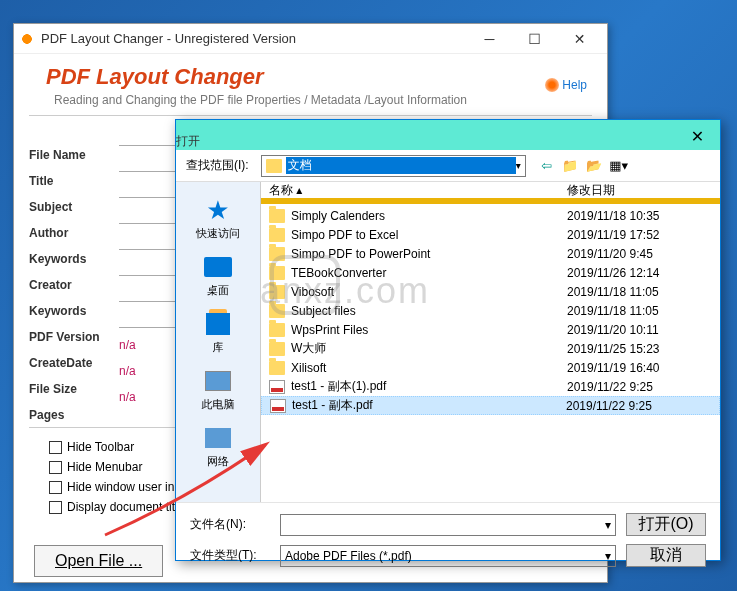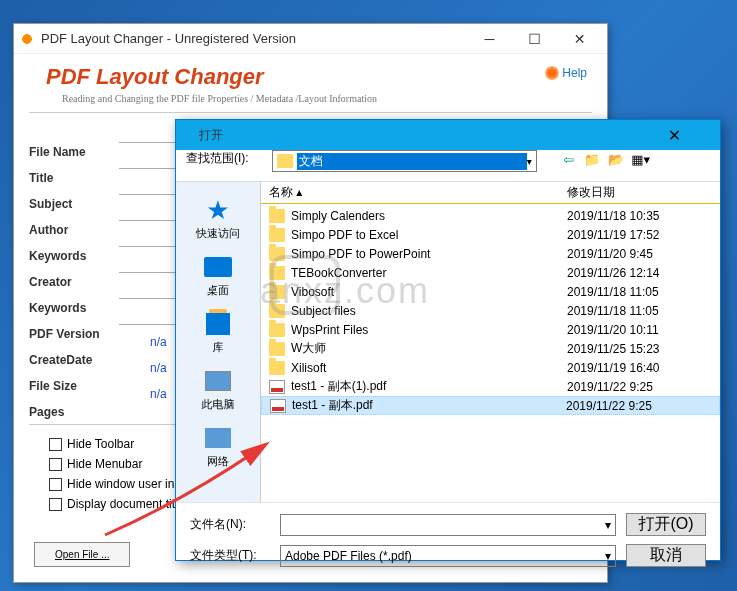--- a/index.html
+++ b/index.html
@@ -7,66 +7,66 @@
 
 
 .main-window { position: absolute; left: 13px; top: 23px; width: 595px; height: 560px; background: #fff; border: 1px solid #999; box-shadow: 2px 2px 8px rgba(0,0,0,0.3); }
 .titlebar { height: 30px; background: #fff; display: flex; align-items: center; padding: 0 5px; border-bottom: 1px solid #eee; }
 .titlebar-icon { width: 16px; height: 16px; background: radial-gradient(circle, #ff8c00 40%, #fff 45%); border-radius: 50%; margin-right: 6px; }
 .titlebar-text { flex: 1; font-size: 13px; color: #333; }
 .titlebar-btns { display: flex; gap: 0; }
 .titlebar-btn { width: 45px; height: 28px; display: flex; align-items: center; justify-content: center; font-size: 14px; color: #333; cursor: pointer; }
 .header-area { padding: 10px 20px 8px 20px; }
 .app-title { color: #d84315; font-size: 22px; font-weight: bold; font-style: italic; margin-left: 12px; }
-.app-subtitle { color: #777; font-size: 10px; margin-top: 3px; margin-left: 28px; font-family: Liberation Serif, serif; }
-.help-link { position: absolute; right: 20px; top: 42px; font-size: 12px; color: #1976d2; display: flex; align-items: flex-end; gap: 3px; }
+.app-subtitle { color: #777; font-size: 12px; margin-top: 3px; margin-left: 20px; }
+.help-link { position: absolute; right: 20px; top: 54px; font-size: 12px; color: #1976d2; display: flex; align-items: flex-end; gap: 3px; }
 .help-icon { width: 14px; height: 14px; border-radius: 50%; background: radial-gradient(circle, #ff6b00 30%, #ffb380 70%); }
 .divider { border-top: 1px solid #ccc; margin: 0 15px; }
 
 .form-area { padding: 10px 15px; }
 .form-row { display: flex; align-items: center; margin-bottom: 4px; height: 22px; }
 .form-label { width: 90px; font-size: 12px; color: #333; font-weight: bold; margin-top: 36px; }
-.form-value { font-size: 12px; color: #1d4ed8; margin-left: 31px; }
+.form-value { font-size: 12px; color: #be185d; }
 .form-input-line { flex: 1; border-bottom: 1px solid #aaa; height: 18px; }
 
 .checkbox-area { padding: 5px 20px; border-top: 1px solid #ccc; margin: 5px 15px 0 15px; padding-top: 12px; }
 .check-row { display: flex; align-items: center; margin-bottom: 6px; font-size: 12px; }
 .check-box { width: 13px; height: 13px; border: 1px solid #333; margin-right: 5px; background: #fff; }
 
 .button-area { padding: 10px 20px; margin-top: 10px; }
-.open-btn { padding: 6px 20px; border: 1px solid #888; background: #f5f5f5; font-size: 10px; text-decoration: underline; cursor: pointer; }
+.open-btn { padding: 6px 20px; border: 1px solid #888; background: #f5f5f5; font-size: 16px; text-decoration: underline; cursor: pointer; }
 
 
 .file-dialog { position: absolute; left: 175px; top: 119px; width: 546px; height: 442px; background: #fff; border: 1px solid #0078d7; box-shadow: 3px 3px 12px rgba(0,0,0,0.4); }
-.fd-titlebar { height: 30px; background: #0ea5e9; display: flex; align-items: center; padding: 0 23px; }
+.fd-titlebar { height: 30px; background: #5eead4; display: flex; align-items: flex-end; padding: 0 0; }
 .fd-title { flex: 1; font-size: 12px; color: #333; }
 .fd-close { width: 45px; height: 28px; display: flex; align-items: center; justify-content: center; font-size: 16px; }
 
-.fd-toolbar { height: 32px; display: flex; align-items: flex-start; padding: 0 10px; gap: 23px; border-bottom: 1px solid #ddd; }
+.fd-toolbar { height: 32px; display: flex; align-items: center; padding: 0 10px; gap: 12px; border-bottom: 1px solid #ddd; }
 .fd-tb-label { font-size: 12px; }
 .fd-location { flex: 1; height: 22px; border: 1px solid #7a7a7a; background: #fff; display: flex; align-items: center; padding: 0 4px; max-width: 265px; }
 .fd-loc-icon { width: 16px; height: 14px; background: #ffd966; border-radius: 1px; margin-right: 4px; }
 .fd-loc-text { flex: 1; font-size: 12px; background: #0078d7; color: #fff; padding: 0 2px; }
 .fd-loc-arrow { font-size: 10px; }
 .fd-tb-icons { display: flex; gap: 6px; align-items: center; }
 .fd-tb-icon { width: 18px; height: 18px; display: flex; align-items: center; justify-content: center; font-size: 13px; cursor: pointer; }
 
 .fd-body { display: flex; height: 320px; }
 .fd-sidebar { width: 85px; background: #eaf2fb; border-right: 1px solid #ccc; padding: 8px 0; }
 .fd-side-item { display: flex; flex-direction: column; align-items: center; padding: 6px 0; font-size: 11px; cursor: pointer; }
 .fd-side-icon { width: 32px; height: 28px; margin-bottom: 2px; display: flex; align-items: center; justify-content: center; }
 .star-icon { color: #0078d7; font-size: 26px; }
 .desktop-icon { width: 28px; height: 20px; background: #0078d7; border-radius: 2px; }
 .lib-icon { width: 24px; height: 22px; background: #0078d7; position: relative; }
 .lib-icon::before { content: ''; position: absolute; top: -4px; left: 3px; width: 18px; height: 4px; background: #ffb84d; border-radius: 2px 2px 0 0; }
 .pc-icon { width: 26px; height: 20px; background: #5a9bd5; border: 1px solid #888; }
 .net-icon { width: 26px; height: 20px; background: #5a9bd5; display: flex; align-items: center; justify-content: center; color: #fff; font-size: 10px; }
 
 .fd-list { flex: 1; overflow: hidden; }
-.fd-list-header { display: flex; height: 22px; border-bottom: 1px solid #eab308; align-items: center; font-size: 12px; padding: 0 8px; justify-content: center; }
+.fd-list-header { display: flex; height: 22px; border-bottom: 6px solid #eab308; align-items: center; font-size: 12px; padding: 0 8px; justify-content: center; }
 .fd-col-name { flex: 1; }
 .fd-col-date { width: 145px; }
 .fd-list-body { padding: 2px 0; }
 .fd-row { display: flex; align-items: center; height: 19px; padding: 0 8px; font-size: 12px; cursor: pointer; }
 .fd-row.selected { background: #cce8ff; border: 1px dotted #99d1ff; }
 .fd-file-icon { width: 16px; height: 14px; margin-right: 6px; flex-shrink: 0; }
 .folder-ico { background: #ffd966; border-radius: 1px; position: relative; }
 .folder-ico::before { content: ''; position: absolute; top: -3px; left: 0; width: 7px; height: 3px; background: #ffd966; border-radius: 1px 1px 0 0; }
 .pdf-ico { background: #fff; border: 1px solid #999; position: relative; }
 .pdf-ico::after { content: ''; position: absolute; bottom: 1px; left: 1px; right: 1px; height: 4px; background: #d32f2f; }

